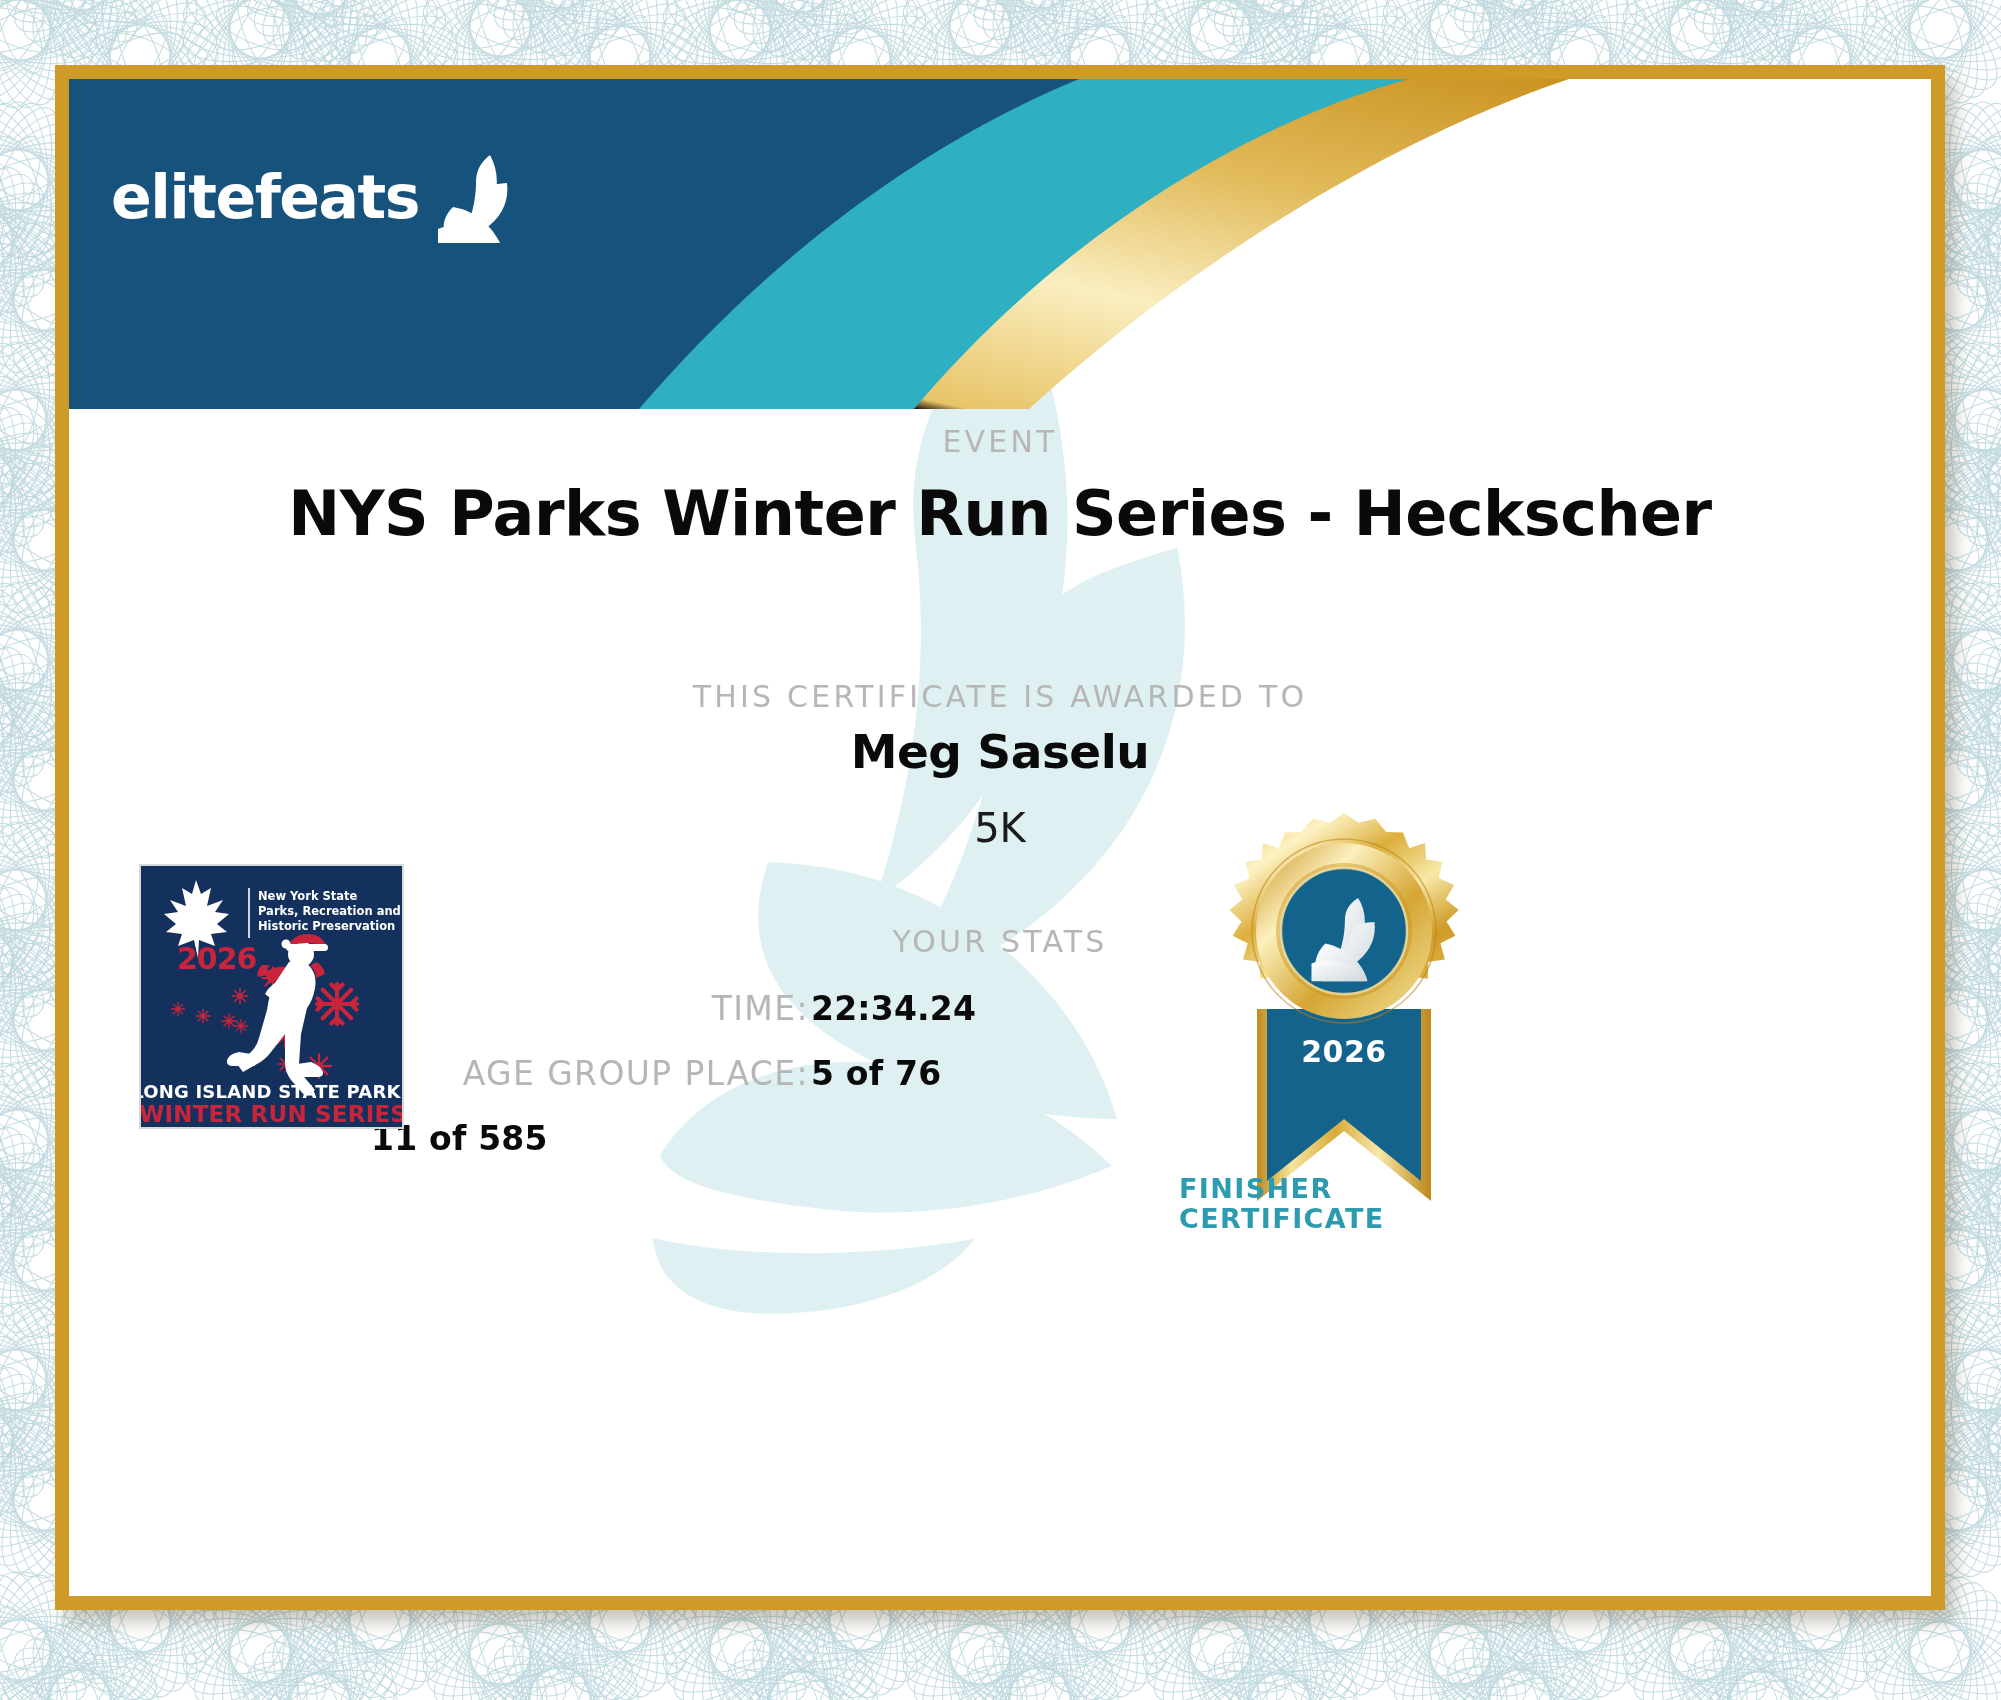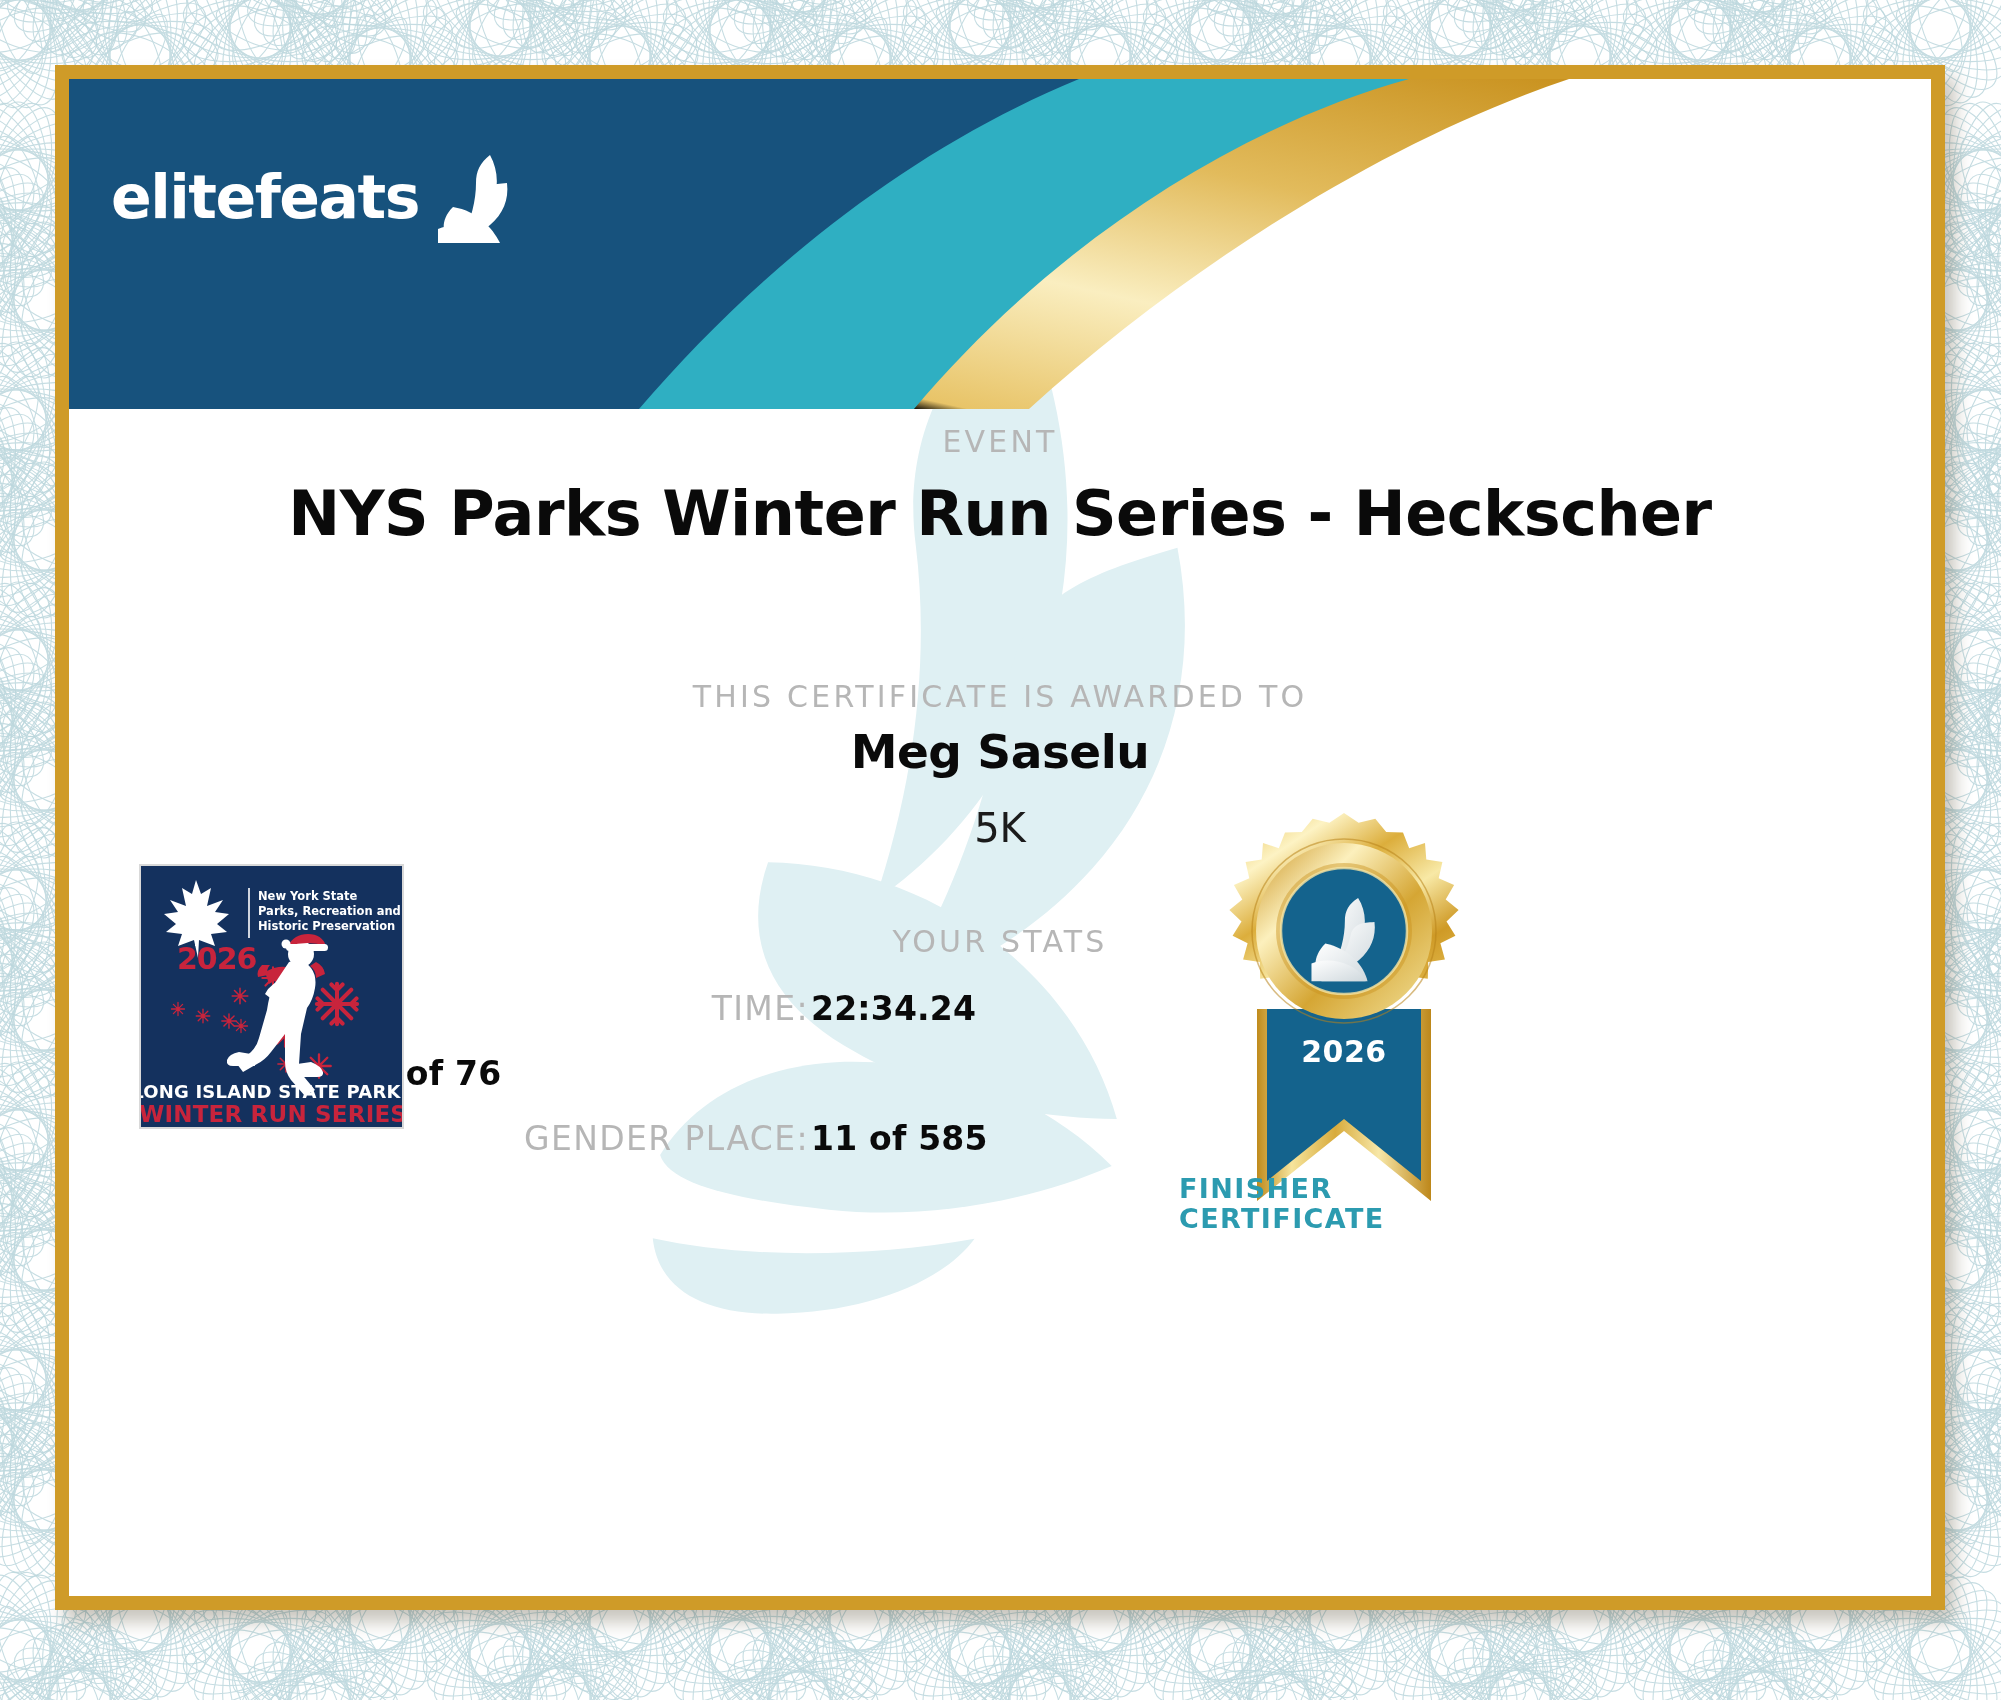--- a/index.html
+++ b/index.html
@@ -341,24 +341,24 @@
     <div id="recipient-distance">5K</div>
 
     <div id="stats-label" class="label-muted">YOUR STATS</div>
 
     <div id="stats-table">
       <div class="stat-row">
         <span class="stat-label">TIME:</span>
         <span class="stat-value">22:34.24</span>
       </div>
       <div class="stat-row">
+        <span class="stat-label">AGE GROUP PLACE:</span>
         <span class="stat-value">5 of 76</span>
       </div>
       <div class="stat-row">
-        <span class="stat-label">GENDER PLACE:</span>
         <span class="stat-value">11 of 585</span>
       </div>
     </div>
   </div>
 
   <div id="event-badge">
     <svg viewBox="0 0 265 265" width="265" height="265" aria-hidden="true">
       <rect width="265" height="265" fill="#14315e"></rect>
 
       <g fill="#ffffff">

